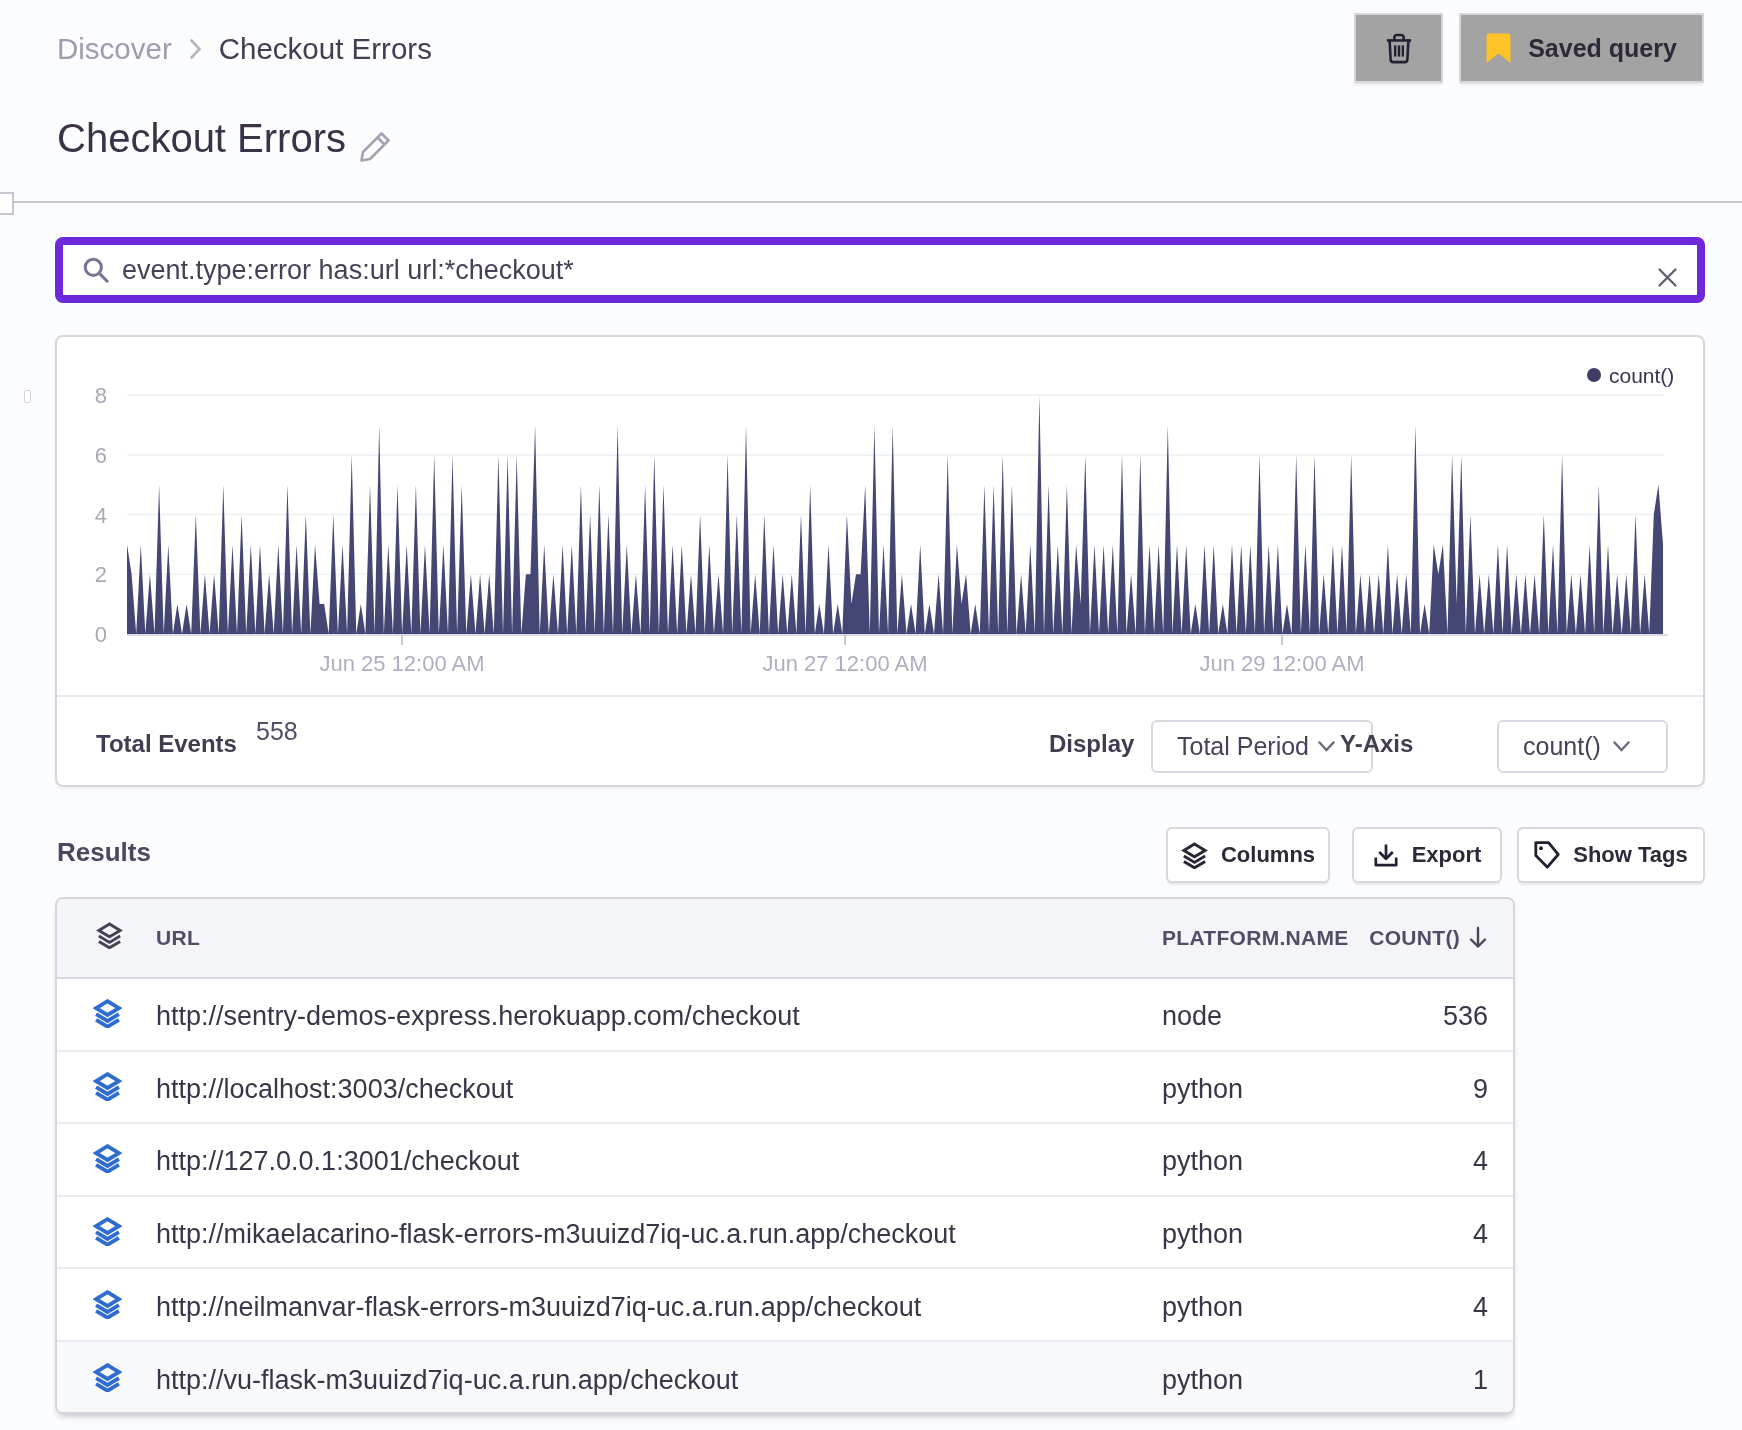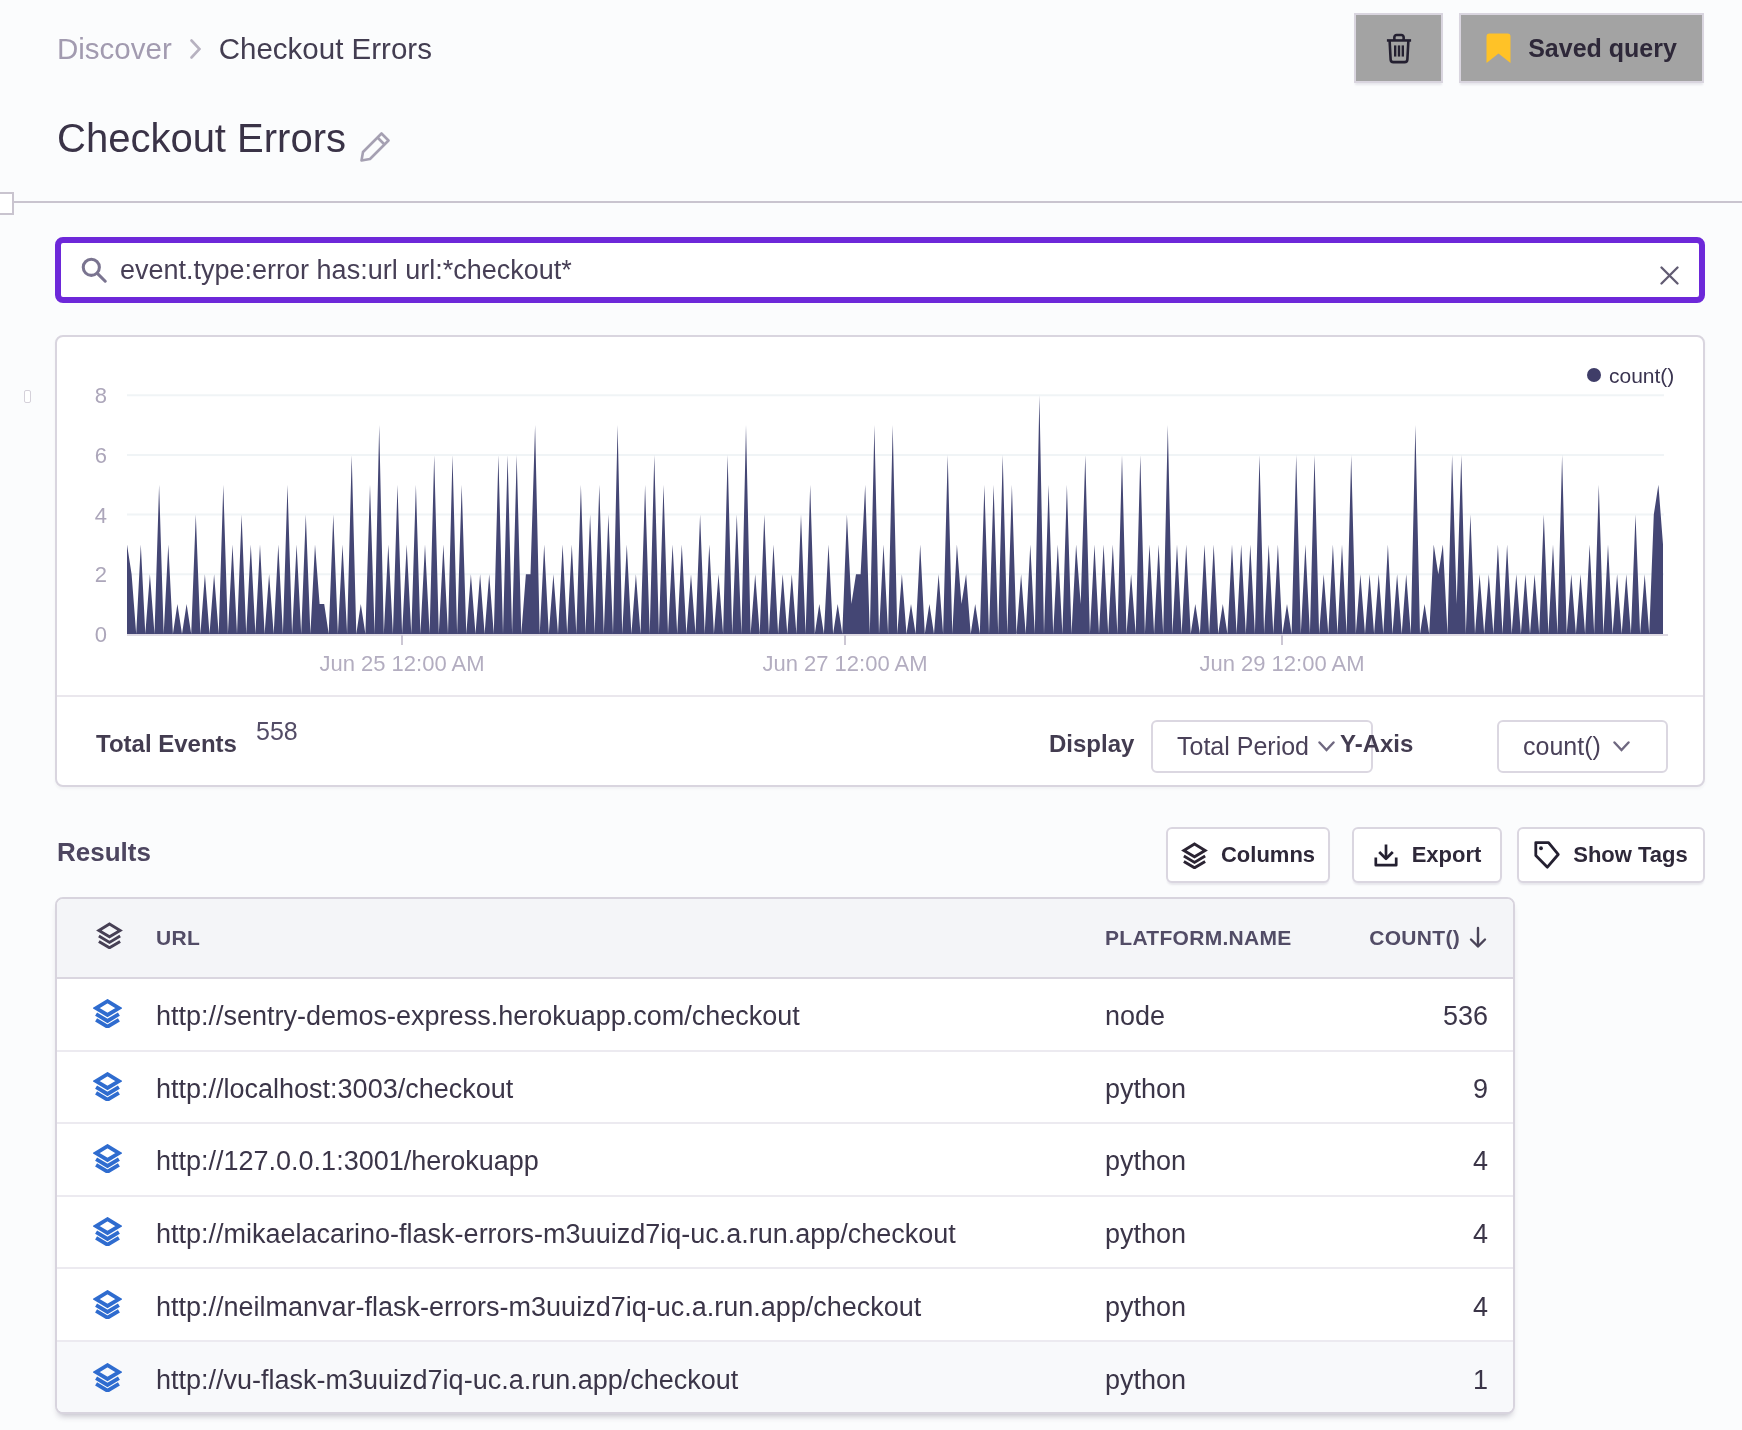--- a/index.html
+++ b/index.html
@@ -8,39 +8,39 @@
 .crumb .lk { color:#A29BB0; }
 .crumb .cur { color:#433D51; }
 .topbtns { right:38px; top:13px; display:flex; gap:16px; }
 .btn { background:#a3a3a3; border:2px solid #D9D5DF; border-radius:0; display:flex; align-items:center; justify-content:center; box-shadow:0 3px 2px -1px rgba(62,52,84,0.10); }
 .btn-trash { width:89px; height:70px; }
 .btn-saved { width:245px; height:70px; gap:17px; font-weight:bold; font-size:25px; color:#2E2839; }
 h1.title { position:absolute; left:57px; top:116px; font-size:40px; font-weight:normal; color:#3A3347; }
 .divider { left:0; top:201px; width:1742px; height:2px; background:#C9C4CF; }
 .art1 { left:0; top:192px; width:14px; height:23px; background:#fff; border:2px solid #C9C4CF; border-left:none; }
 .art2 { left:24px; top:390px; width:7px; height:13px; background:#fff; border:1px solid #D5D1DA; border-radius:2px; }
-.search { left:55px; top:237px; width:1650px; height:66px; background:#fff; border:6px solid #6d28d9; border-radius:8px; display:flex; align-items:center; }
+.search { left:55px; top:237px; width:1650px; height:66px; background:#fff; border:8px solid #6d28d9; border-radius:8px; display:flex; align-items:center; }
 .search .txt { font-size:27px; color:#473F56; margin-left:13px; }
 .search .mag { margin-left:20px; height:26px; }
 .search .xx { position:absolute; right:20px; top:23px; }
 .panel { left:55px; top:335px; width:1650px; height:452px; background:#fff; border:2px solid #D9D5DF; border-radius:8px; box-shadow:0 2px 3px rgba(62,52,84,0.05); }
 .pfoot { position:absolute; left:0; right:0; top:358px; bottom:0; border-top:2px solid #EAE7ED; }
 .te-label { position:absolute; left:39px; top:33px; font-size:24px; font-weight:bold; color:#433C50; }
 .te-val { position:absolute; left:199px; top:20px; font-size:25px; color:#534C66; }
 .dd-label { position:absolute; top:33px; font-size:24px; font-weight:bold; color:#433C50; }
 .dd { position:absolute; top:23px; height:53px; background:#fff; border:2px solid #DBD7E1; border-radius:6px; display:flex; align-items:center; justify-content:space-between; padding:0 36px 0 24px; font-size:25px; color:#4A4159; }
 .results { left:57px; top:837px; font-size:26px; font-weight:bold; color:#4D4660; }
 .rbtn { position:absolute; top:827px; height:56px; background:#fff; border:2px solid #DAD6E0; border-radius:6px; display:flex; align-items:center; justify-content:center; gap:13px; font-size:22px; font-weight:bold; color:#2E2839; box-shadow:0 3px 2px -1px rgba(62,52,84,0.10); }
 .table { left:55px; top:897px; width:1460px; height:517px; background:#fff; border:2px solid #D8D4DE; border-radius:8px; overflow:hidden; box-shadow:0 5px 6px -3px rgba(45,35,65,0.28); }
 .thead { height:80px; background:#F4F5F8; border-bottom:2px solid #DAD6E0; position:relative; font-weight:bold; font-size:21px; color:#524C66; letter-spacing:0.3px; }
 .trow { height:72.6px; position:relative; font-size:27px; color:#3B3548; border-bottom:2px solid #ECEAF0; }
 .trow:last-child { border-bottom:none; background:#F8F9FB; }
 .cicon { position:absolute; left:39px; top:50%; transform:translateY(-50%); }
 .curl { position:absolute; left:99px; top:50%; transform:translateY(-50%); }
-.cplat { position:absolute; left:1048px; top:50%; transform:translateY(-50%); }
+.cplat { position:absolute; left:1105px; top:50%; transform:translateY(-50%); }
 .ccount { position:absolute; right:25px; top:50%; transform:translateY(-50%); }
 .chead { display:flex; align-items:center; gap:8px; }
 .trow .cicon { left:36px; transform:translateY(calc(-50% + 3px)); }
 .trow .curl, .trow .cplat, .trow .ccount { transform:translateY(calc(-50% + 2px)); }
 
 .yl { font-size:22px; fill:#ACA6BA; text-anchor:end; font-family:"Liberation Sans",sans-serif; }
 .xl { font-size:22px; fill:#B3ADC0; font-family:"Liberation Sans",sans-serif; }
 .ll { font-size:21px; fill:#3A3450; font-family:"Liberation Sans",sans-serif; }
 </style></head>
 <body>
@@ -185,21 +185,21 @@
       <span class="curl">http://localhost:3003/checkout</span>
       <span class="cplat">python</span>
       <span class="ccount">9</span>
     </div>
     <div class="trow">
       <span class="cicon"><svg width="29" height="29" viewBox="0 0 16 16" fill="none" stroke="#2F6CCF" stroke-width="2.1">
           <path d="M8 1.2 L14.3 5 L8 8.8 L1.7 5 Z"></path>
           <path d="M1.7 8.3 L8 12.1 L14.3 8.3"></path>
           <path d="M1.7 11.5 L8 15.3 L14.3 11.5"></path>
         </svg></span>
-      <span class="curl">http://127.0.0.1:3001/herokuapp</span>
+      <span class="curl">http://127.0.0.1:3001/checkout</span>
       <span class="cplat">python</span>
       <span class="ccount">4</span>
     </div>
     <div class="trow">
       <span class="cicon"><svg width="29" height="29" viewBox="0 0 16 16" fill="none" stroke="#2F6CCF" stroke-width="2.1">
           <path d="M8 1.2 L14.3 5 L8 8.8 L1.7 5 Z"></path>
           <path d="M1.7 8.3 L8 12.1 L14.3 8.3"></path>
           <path d="M1.7 11.5 L8 15.3 L14.3 11.5"></path>
         </svg></span>
       <span class="curl">http://mikaelacarino-flask-errors-m3uuizd7iq-uc.a.run.app/checkout</span>

